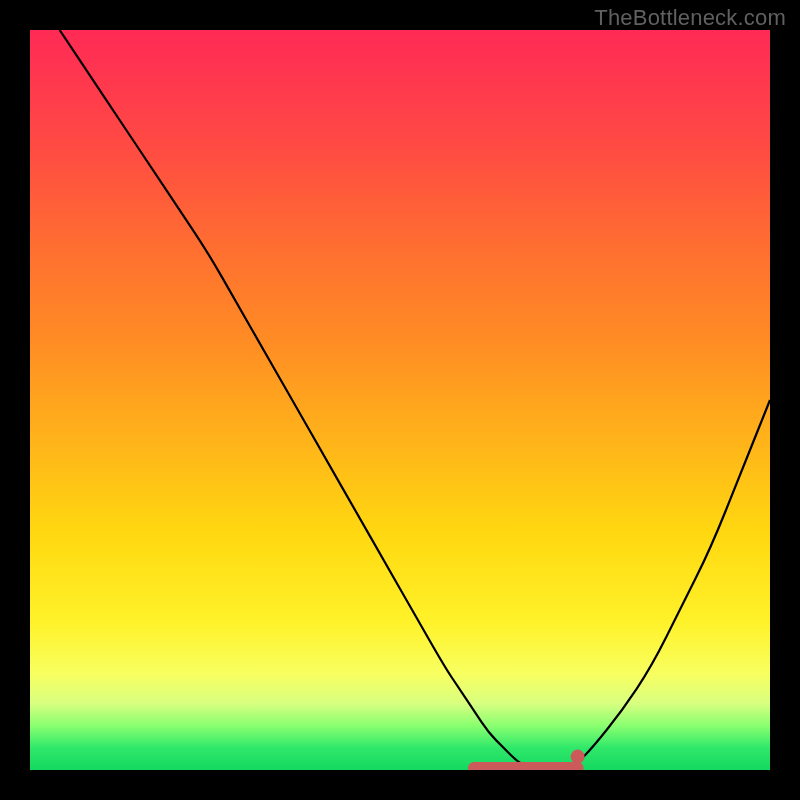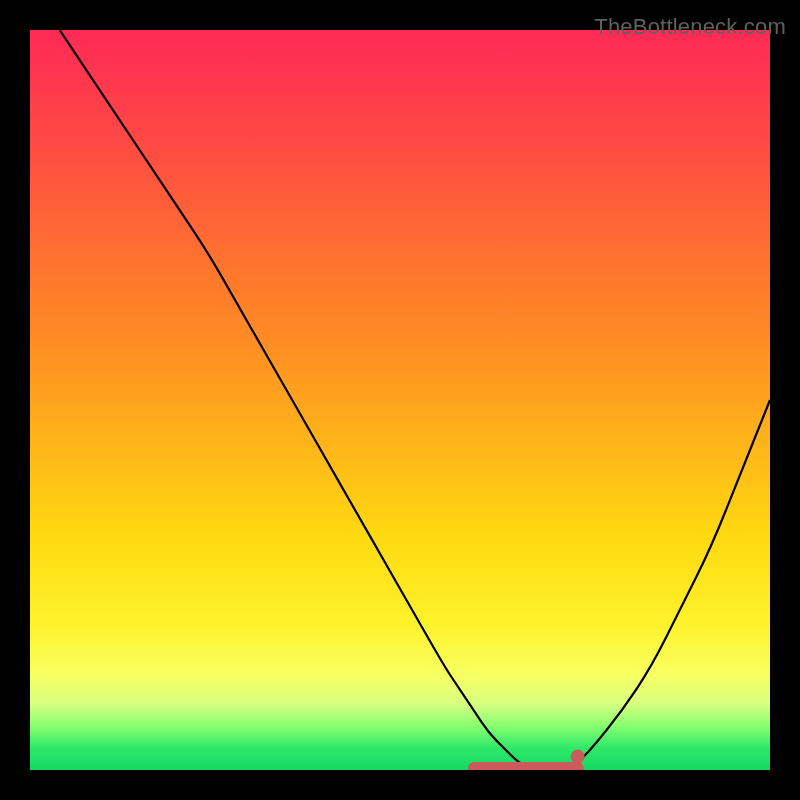--- a/index.html
+++ b/index.html
@@ -37,21 +37,21 @@
       #fff22a 80%,
       #f8ff60 87%,
       #d8ff80 91%,
       #8aff70 94%,
       #30e86a 97%,
       #14d860 100%
     );
   }
   .watermark {
     position: absolute;
-    top: 14px;
+    top: 5px;
     right: 14px;
     color: #606060;
     font-size: 22px;
     letter-spacing: 0.2px;
     font-weight: 400;
     z-index: 10;
   }
   svg.curve {
     position: absolute;
     left: 0; top: 0;

